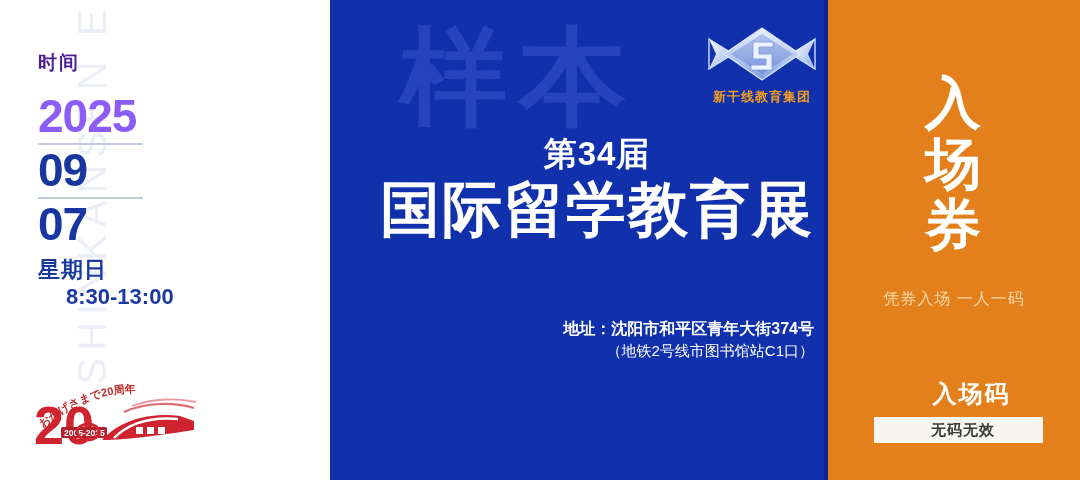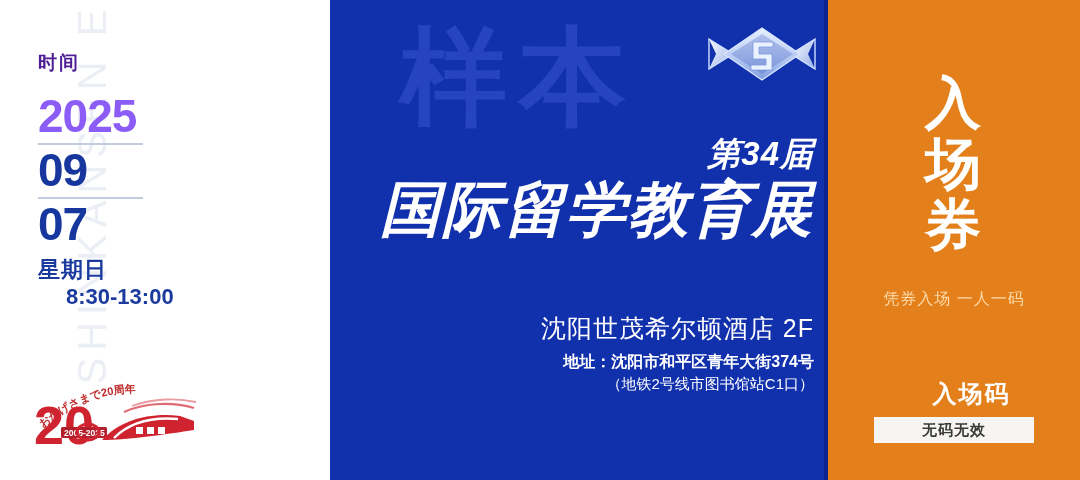--- a/index.html
+++ b/index.html
@@ -108,21 +108,21 @@
   }
   .group-logo-name{
     font-size:13px;font-weight:700;letter-spacing:1px;
     color:#f0a030;
     margin-top:1px;
     text-shadow:0 0 1px rgba(0,0,0,.35);
   }
 
   
   .headline{
-    position:absolute;right:266px;top:136px;z-index:7;text-align:right;font-style:italic;
+    position:absolute;right:266px;top:136px;z-index:7;text-align:center;
   }
   .edition{
     font-size:33px;font-weight:700;color:#ffffff;letter-spacing:1px;
     line-height:1.1;margin-bottom:4px;
   }
   .title-main{
     font-size:60px;font-weight:800;color:#ffffff;letter-spacing:2px;
     line-height:1.12;white-space:nowrap;
   }
 
@@ -159,21 +159,21 @@
   }
   .stub-code-label{
     position:absolute;left:0;right:0;top:378px;
     text-align:center;color:#ffffff;
     font-size:24px;font-weight:700;letter-spacing:2px;padding-left:35px;
   }
   .stub-code-box{
     position:absolute;left:46px;top:417px;width:160px;height:26px;
     background:#f7f5f2;
     display:flex;align-items:center;justify-content:center;
-    color:#3a3a3a;font-size:15px;font-weight:700;letter-spacing:1px;
+    color:#3a3a3a;font-size:15px;font-weight:700;letter-spacing:1px;padding-left:9px;
   }
 </style>
 </head>
 <body>
 
 <div id="ticket">
 
   <div class="blue-body">
     <div class="blue-rect"></div>
     <div class="arc arc-light"></div>
@@ -203,29 +203,29 @@
 
       <path d="M112 14 L88 29 L112 44 L105 29 Z" fill="url(#gsil2)"></path>
       <path d="M112 14 L88 29 L112 44 Z" fill="none" stroke="#cfe0ff" stroke-width="1.4"></path>
 
       <path d="M59 3 L97 29 L59 55 L21 29 Z" fill="url(#gsil)"></path>
       <path d="M59 9 L90 29 L59 49 L28 29 Z" fill="#1130ac" opacity="0.22"></path>
 
       <path d="M50 17 h20 v5 h-14 v7 h13 v16 h-21 v-5 h15 v-6 h-13 z" fill="#eaf1ff" stroke="#7e9bdc" stroke-width="0.8"></path>
       <path d="M59 3 L97 29 L59 55 L21 29 Z" fill="none" stroke="#dce8ff" stroke-width="1.2"></path>
     </svg>
+    <div class="group-logo-name">新干线教育集团</div>
   </div>
 
   <div class="headline">
     <div class="edition">第34届</div>
     <div class="title-main">国际留学教育展</div>
   </div>
 
   <div class="venue">
-    <div class="venue-name">沈阳世茂希尔顿酒店 2F</div>
     <div class="venue-addr">地址：沈阳市和平区青年大街374号</div>
     <div class="venue-metro">（地铁2号线市图书馆站C1口）</div>
   </div>
 
   <div class="left-panel"></div>
   <div class="vert-watermark">SHINKANSEN EDU</div>
 
   <div class="date-block">
     <div class="date-label">时间</div>
     <div class="date-year">2025</div>

